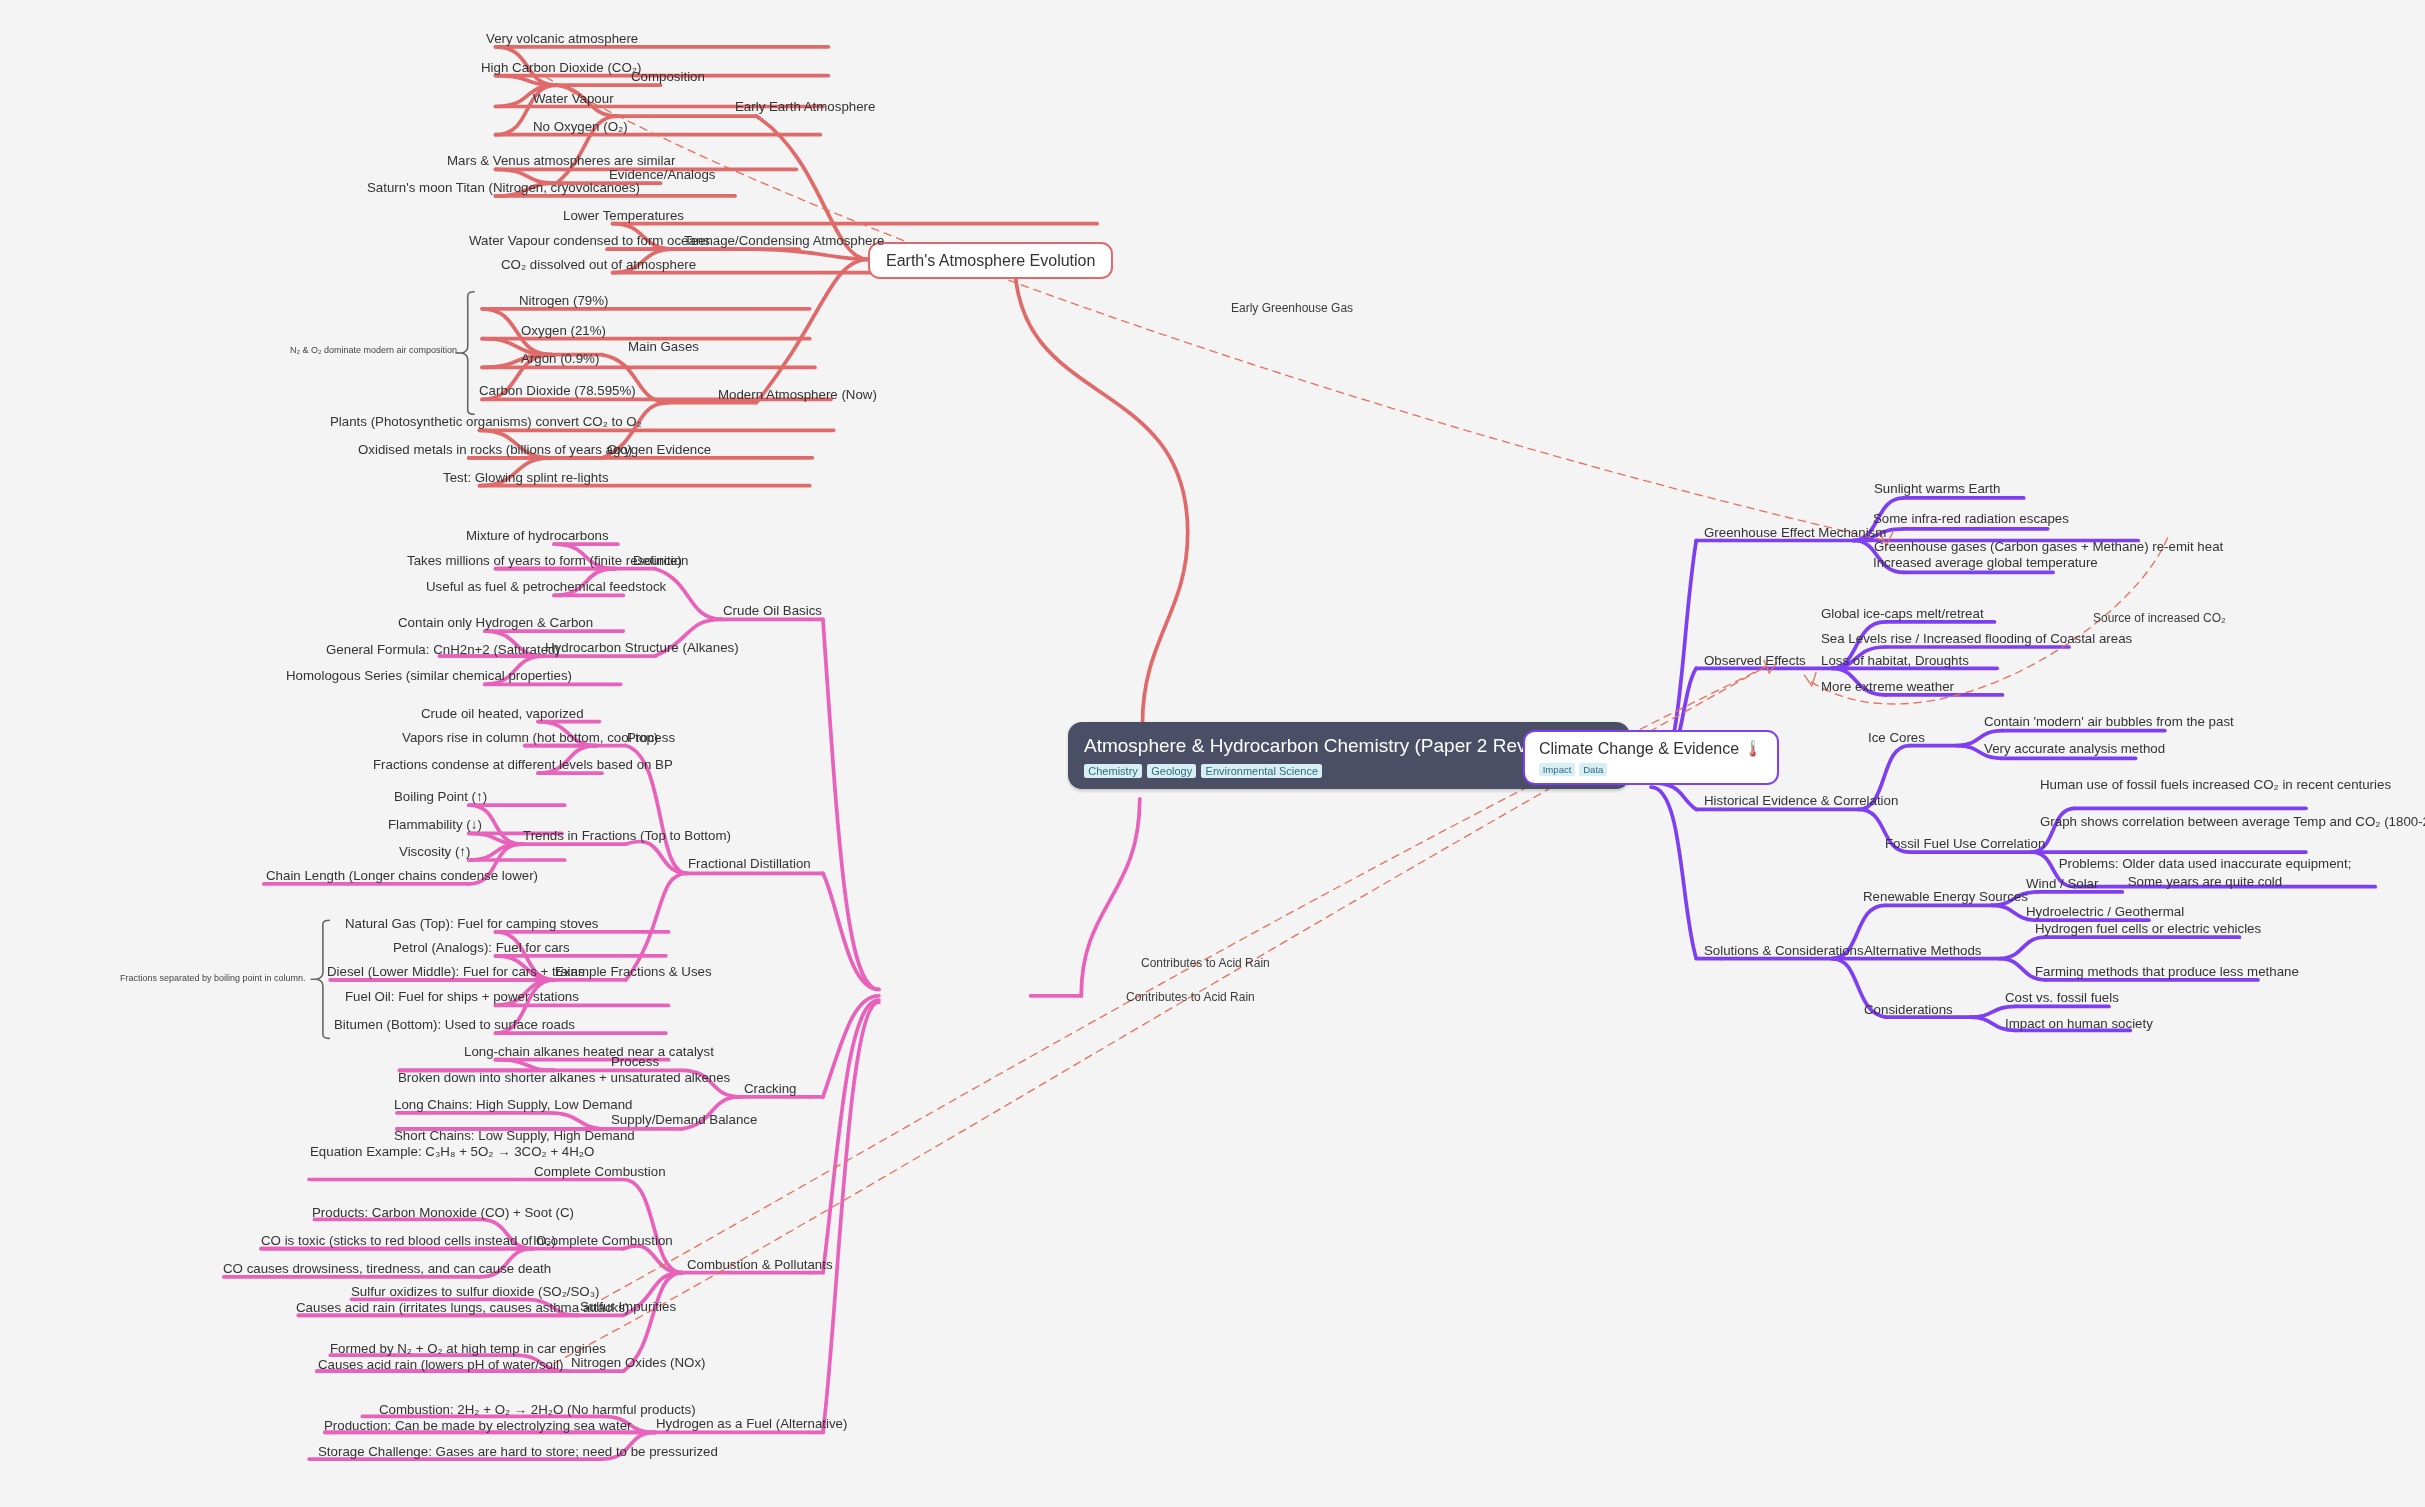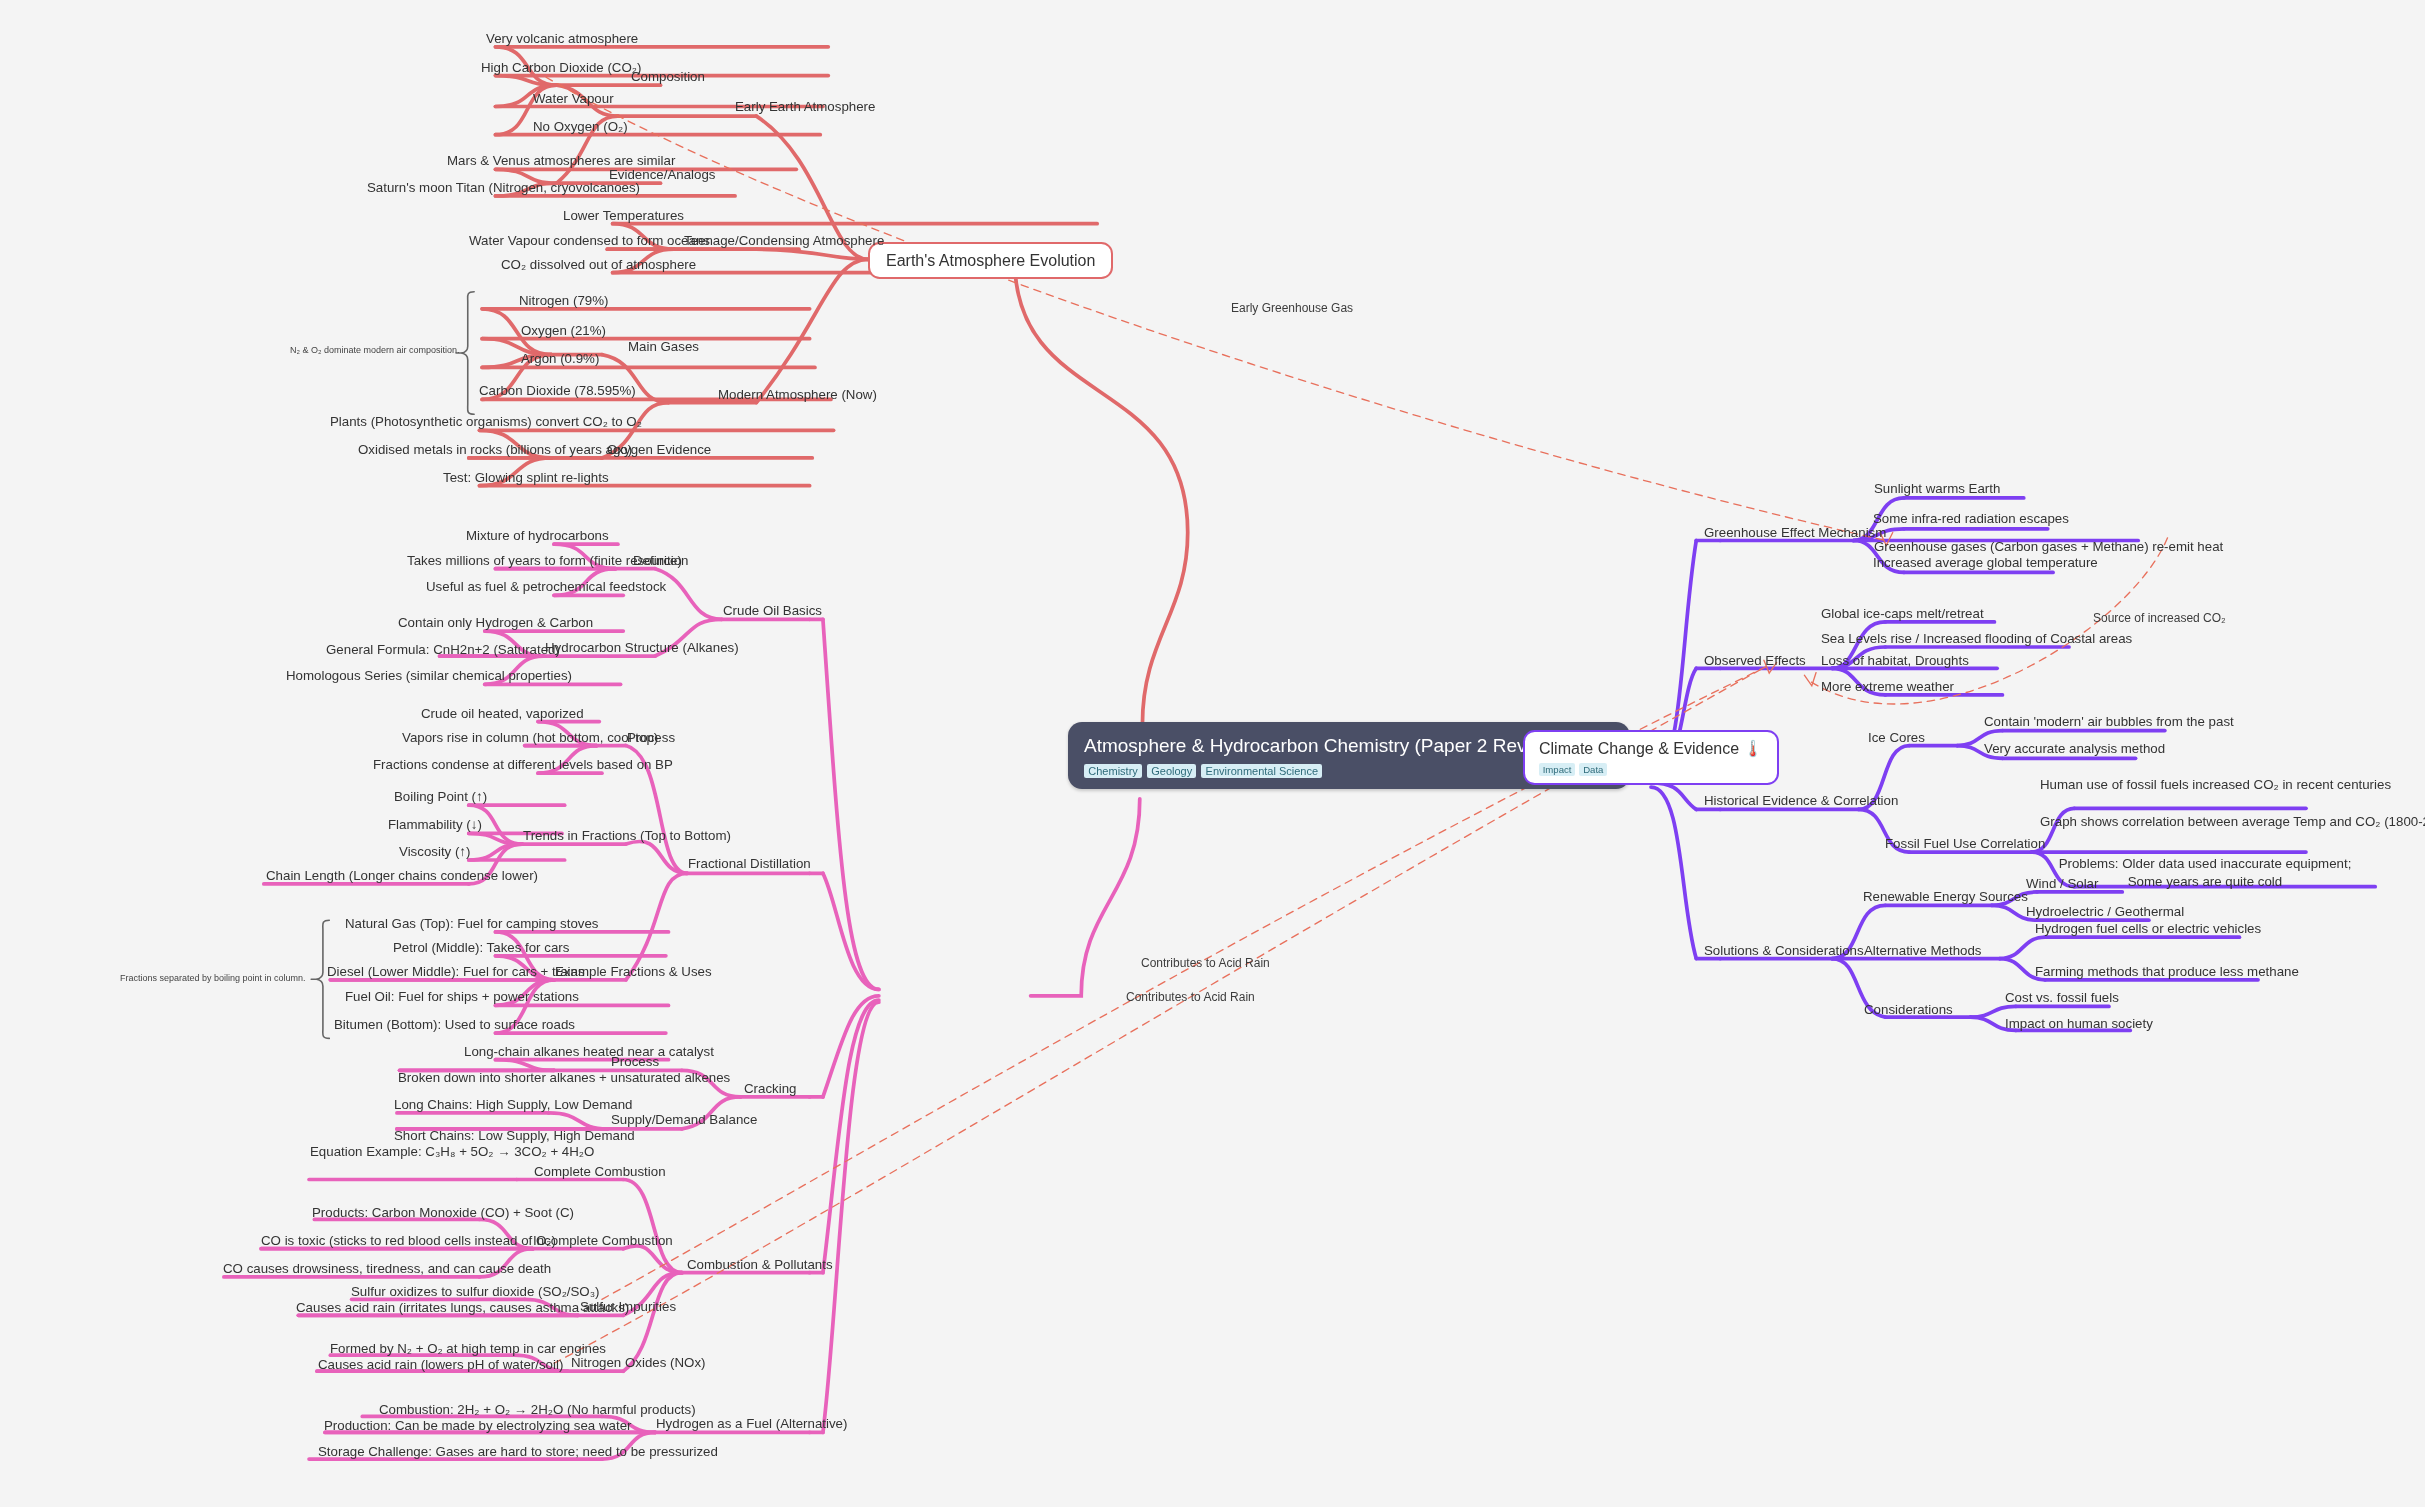--- a/index.html
+++ b/index.html
@@ -404,21 +404,21 @@
   <div class="node n-l3" style="left:402px;top:730px;">Vapors rise in column (hot bottom, cool top)</div>
   <div class="node n-l3" style="left:373px;top:757px;">Fractions condense at different levels based on BP</div>
   <div class="node n-l2" style="left:523px;top:828px;">Trends in Fractions (Top to Bottom)</div>
   <div class="node n-l3" style="left:394px;top:789px;">Boiling Point (↑)</div>
   <div class="node n-l3" style="left:388px;top:817px;">Flammability (↓)</div>
   <div class="node n-l3" style="left:399px;top:844px;">Viscosity (↑)</div>
   <div class="node n-l3" style="left:266px;top:868px;">Chain Length (Longer chains condense lower)</div>
   <div class="node n-l2" style="left:555px;top:964px;">Example Fractions &amp; Uses</div>
   <div class="note" style="left:120px;top:973px;">Fractions separated by boiling point in column.</div>
   <div class="node n-l3" style="left:345px;top:916px;">Natural Gas (Top): Fuel for camping stoves</div>
-  <div class="node n-l3" style="left:393px;top:940px;">Petrol (Middle): Takes for cars</div>
+  <div class="node n-l3" style="left:393px;top:940px;">Petrol (Analogs): Fuel for cars</div>
   <div class="node n-l3" style="left:327px;top:964px;">Diesel (Lower Middle): Fuel for cars + trains</div>
   <div class="node n-l3" style="left:345px;top:989px;">Fuel Oil: Fuel for ships + power stations</div>
   <div class="node n-l3" style="left:334px;top:1017px;">Bitumen (Bottom): Used to surface roads</div>
 
   <div class="node n-l2" style="left:744px;top:1081px;">Cracking</div>
   <div class="node n-l2" style="left:611px;top:1054px;">Process</div>
   <div class="node n-l3" style="left:464px;top:1044px;">Long-chain alkanes heated near a catalyst</div>
   <div class="node n-l3" style="left:398px;top:1070px;">Broken down into shorter alkanes + unsaturated alkenes</div>
   <div class="node n-l2" style="left:611px;top:1112px;">Supply/Demand Balance</div>
   <div class="node n-l3" style="left:394px;top:1097px;">Long Chains: High Supply, Low Demand</div>

